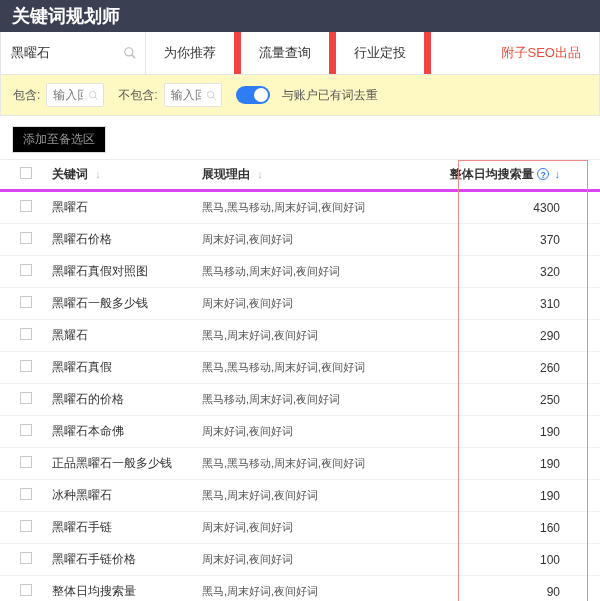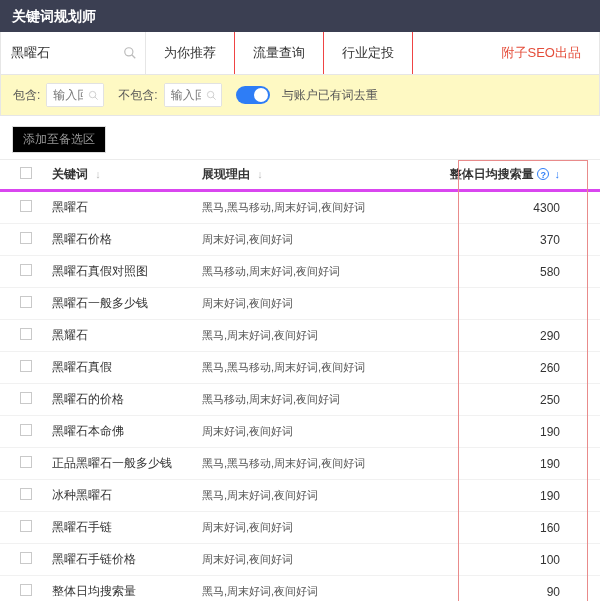--- a/index.html
+++ b/index.html
@@ -2,27 +2,27 @@
 <html><head>
 <meta charset="utf-8">
 <style>
   * { box-sizing: border-box; }
   html, body { margin:0; padding:0; }
   body {
     width:600px; height:601px;
     font-family:"Microsoft YaHei","PingFang SC",Arial,sans-serif;
     font-size:12px; color:#333; background:#fff; overflow:hidden;
   }
-  .titlebar { background:#3b3f52; color:#fff; height:32px; line-height:32px; padding:0 12px; font-size:14px; font-weight:600; }
+  .titlebar { background:#3b3f52; color:#fff; height:32px; line-height:32px; padding:0 12px; font-size:18px; font-weight:600; }
   .topbar { display:flex; align-items:center; border:1px solid #e6e6e6; border-top:none; background:#fff; }
   .search-wrap { position:relative; width:145px; border-right:1px solid #e6e6e6; height:42px; display:flex; align-items:center; }
   .search-input { border:none; outline:none; width:100%; height:100%; padding:0 28px 0 10px; font-size:13px; color:#333; }
   .search-icon { position:absolute; right:8px; top:50%; transform:translateY(-50%); color:#bbb; }
   .tabs { display:flex; flex:1; }
-  .tab { height:42px; line-height:42px; padding:0 18px; font-size:13px; color:#333; border-right:1px solid #ef4444; cursor:pointer; }
+  .tab { height:42px; line-height:42px; padding:0 18px; font-size:13px; color:#333; border-right:7px solid #ef4444; cursor:pointer; }
   .brand { height:42px; line-height:42px; padding:0 18px; font-size:13px; color:#e44d3a; cursor:pointer; }
   .filterbar { display:flex; align-items:center; gap:6px; padding:8px 12px; border:1px solid #e6e6e6; border-top:none; background:#fef9c3; }
   .flabel { color:#555; }
   .fwrap { position:relative; display:flex; align-items:center; border:1px solid #e2e2e2; border-radius:2px; height:24px; background:#fff; }
   .fwrap input { border:none; outline:none; width:56px; height:22px; padding:0 20px 0 6px; font-size:12px; color:#999; }
   .fwrap .mini-icon { position:absolute; right:4px; color:#ccc; }
   .toggle { width:34px; height:18px; border-radius:9px; background:#2e7df6; position:relative; margin-left:8px; cursor:pointer; }
   .toggle::after { content:""; position:absolute; width:14px; height:14px; background:#fff; border-radius:50%; top:2px; right:2px; }
   .toggle-label { color:#555; margin-left:6px; }
   .toolbar { padding:10px 12px 6px; }
@@ -129,26 +129,27 @@
       <div class="row">
         <div class="col-chk"><span class="chk"></span></div>
         <div class="col-kw">黑曜石价格</div>
         <div class="col-reason">周末好词,夜间好词</div>
         <div class="col-vol">370</div>
       </div>
       <div class="row">
         <div class="col-chk"><span class="chk"></span></div>
         <div class="col-kw">黑曜石真假对照图</div>
         <div class="col-reason">黑马移动,周末好词,夜间好词</div>
-        <div class="col-vol">580</div>
+        <div class="col-vol">320</div>
       </div>
       <div class="row">
         <div class="col-chk"><span class="chk"></span></div>
         <div class="col-kw">黑曜石一般多少钱</div>
         <div class="col-reason">周末好词,夜间好词</div>
+        <div class="col-vol">310</div>
       </div>
       <div class="row">
         <div class="col-chk"><span class="chk"></span></div>
         <div class="col-kw">黑耀石</div>
         <div class="col-reason">黑马,周末好词,夜间好词</div>
         <div class="col-vol">290</div>
       </div>
       <div class="row">
         <div class="col-chk"><span class="chk"></span></div>
         <div class="col-kw">黑曜石真假</div>

